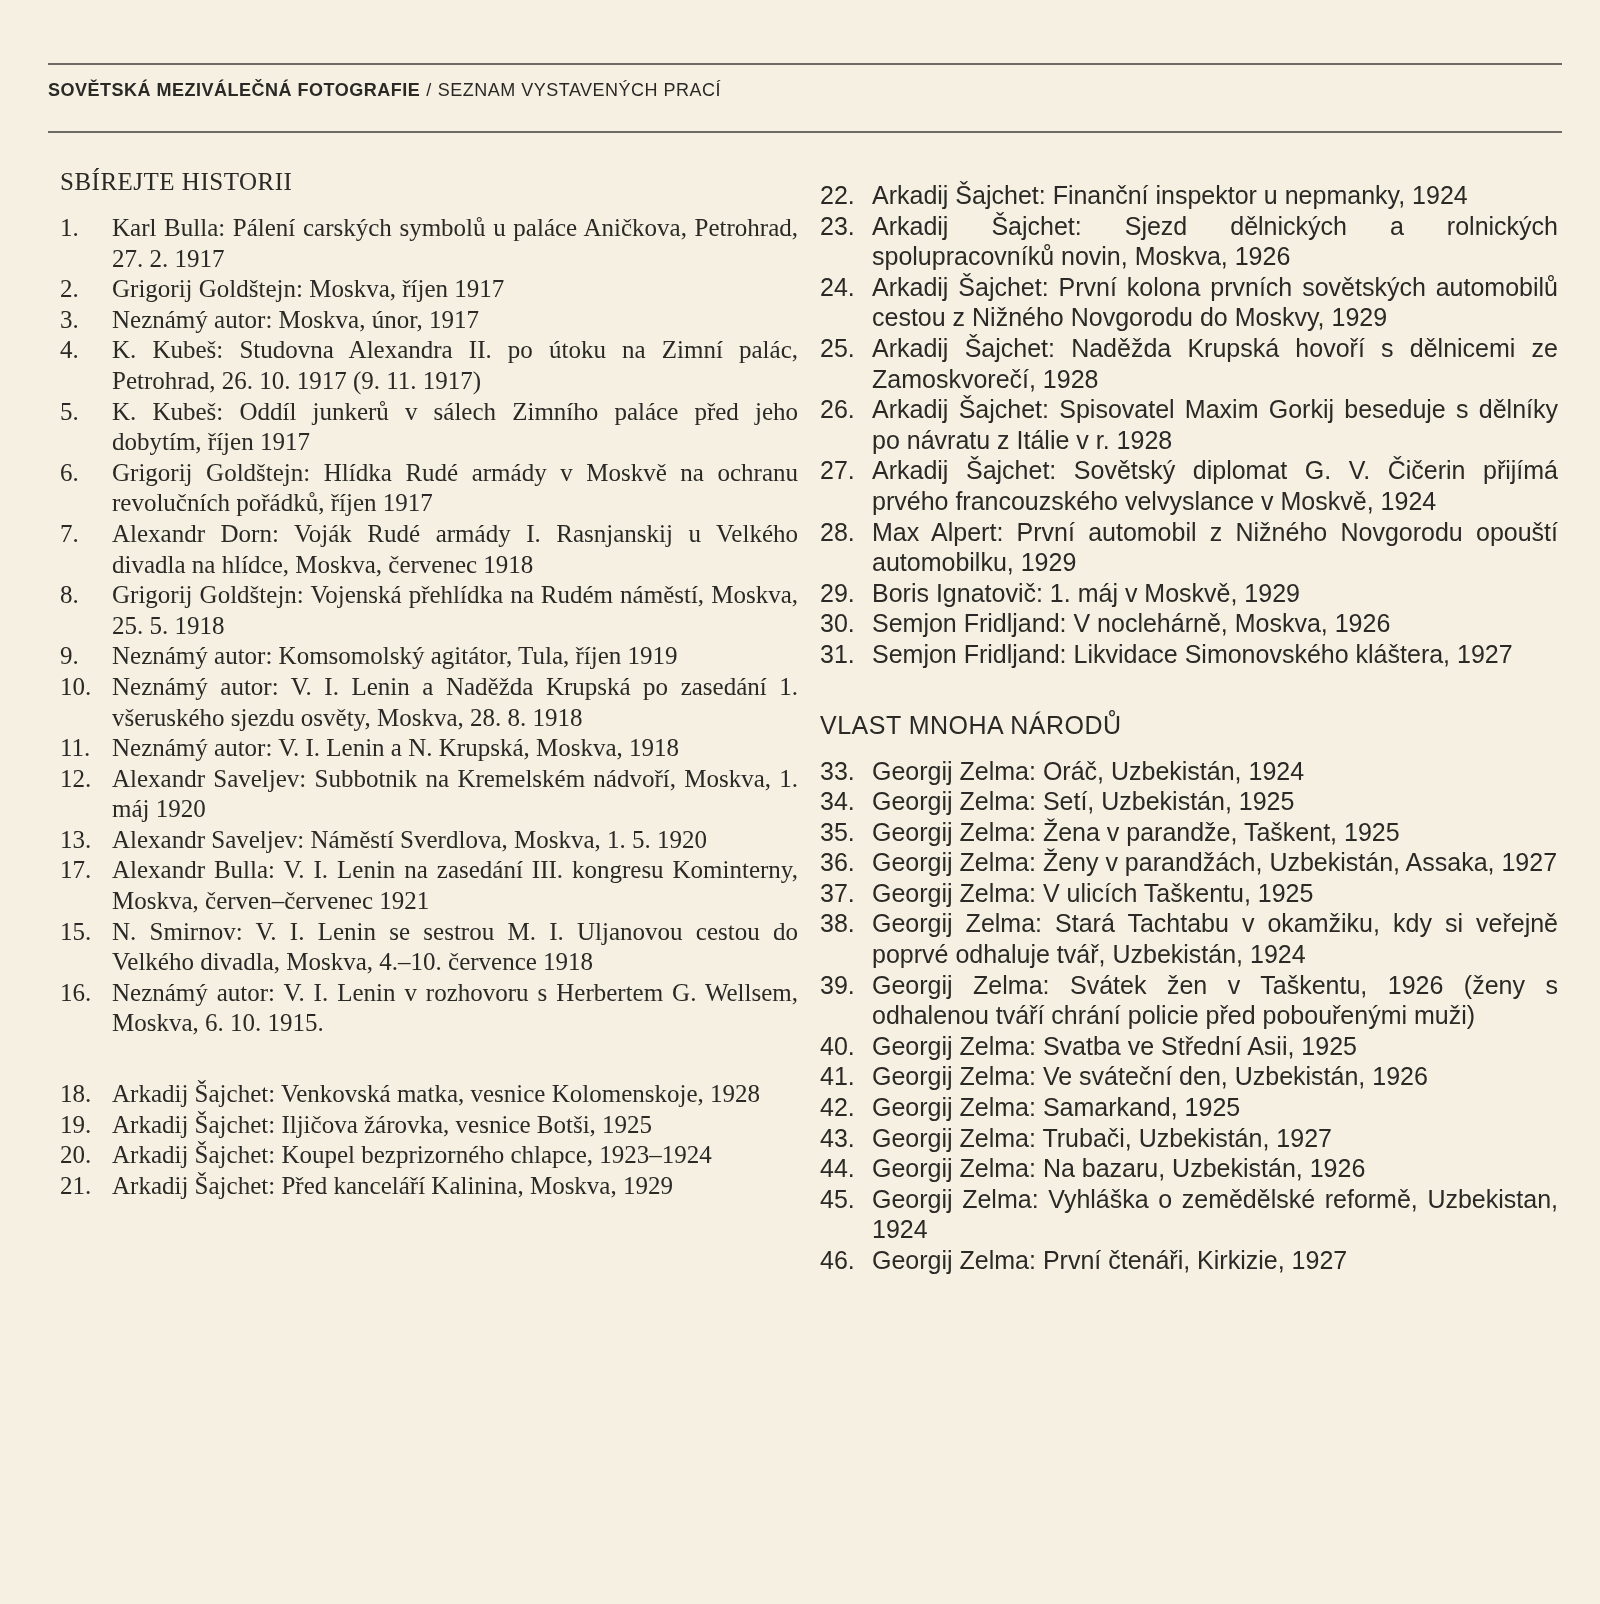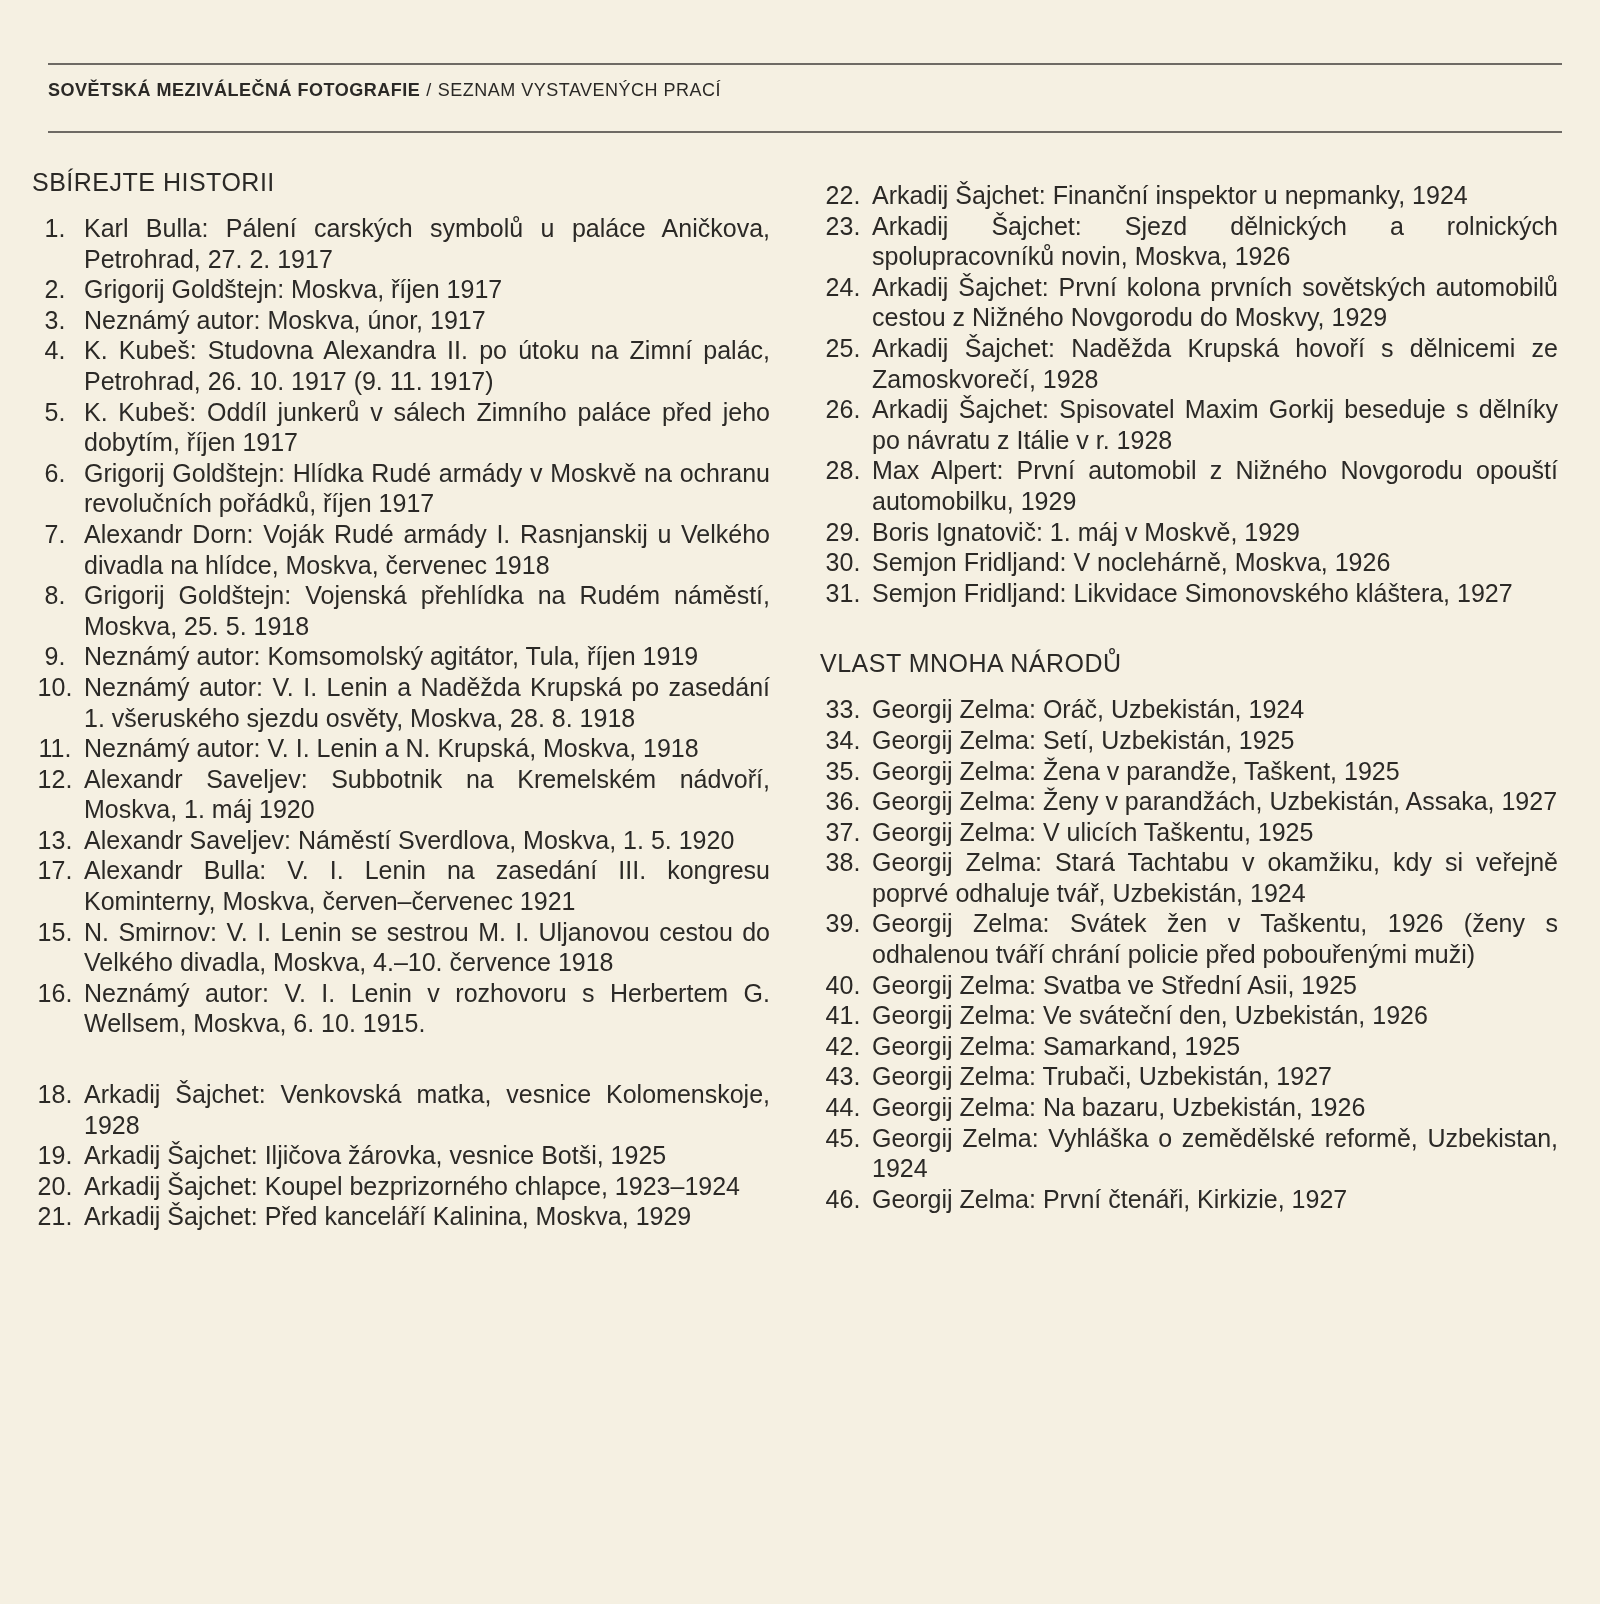--- a/index.html
+++ b/index.html
@@ -33,21 +33,21 @@
       white-space: nowrap;
     }
     .header .bold { font-weight: bold; }
     .header .sep { padding: 0 6px; }
     .col {
       position: absolute;
       width: 738px;
       font-size: 25px;
       line-height: 30.6px;
     }
-    .col.left { left: 32px; top: 167px; }
+    .col.left { left: 60px; top: 167px; font-family: Liberation Serif, serif; }
     .col.right { left: 820px; top: 180px; }
     .section-title {
       font-size: 25px;
       letter-spacing: 0.5px;
       margin: 0 0 16px 0;
       line-height: 30px;
     }
     .section + .section { margin-top: 40px; }
     .col.right .section + .section { margin-top: 40px; }
     ol.items {
@@ -55,21 +55,21 @@
       margin: 0;
       padding: 0;
     }
     .item {
       display: flex;
       align-items: flex-start;
     }
     .num {
       width: 52px;
       flex: 0 0 52px;
-      text-align: center;
+      text-align: left;
       padding-right: 6px;
       box-sizing: border-box;
     }
     .txt {
       flex: 1;
       text-align: justify;
       hyphens: manual;
     }
   </style>
 </head>
@@ -190,20 +190,24 @@
         </li>
         <li class="item">
           <span class="num">25.</span>
           <span class="txt">Arkadij Šajchet: Naděžda Krupská hovoří s dělnicemi ze Zamoskvorečí, 1928</span>
         </li>
         <li class="item">
           <span class="num">26.</span>
           <span class="txt">Arkadij Šajchet: Spisovatel Maxim Gorkij beseduje s dělníky po návratu z Itálie v r. 1928</span>
         </li>
         <li class="item">
+          <span class="num">27.</span>
+          <span class="txt">Arkadij Šajchet: Sovětský diplomat G. V. Čičerin přijímá prvého francouzského velvyslance v Moskvě, 1924</span>
+        </li>
+        <li class="item">
           <span class="num">28.</span>
           <span class="txt">Max Alpert: První automobil z Nižného Novgorodu opouští automobilku, 1929</span>
         </li>
         <li class="item">
           <span class="num">29.</span>
           <span class="txt">Boris Ignatovič: 1. máj v Moskvě, 1929</span>
         </li>
         <li class="item">
           <span class="num">30.</span>
           <span class="txt">Semjon Fridljand: V noclehárně, Moskva, 1926</span>

